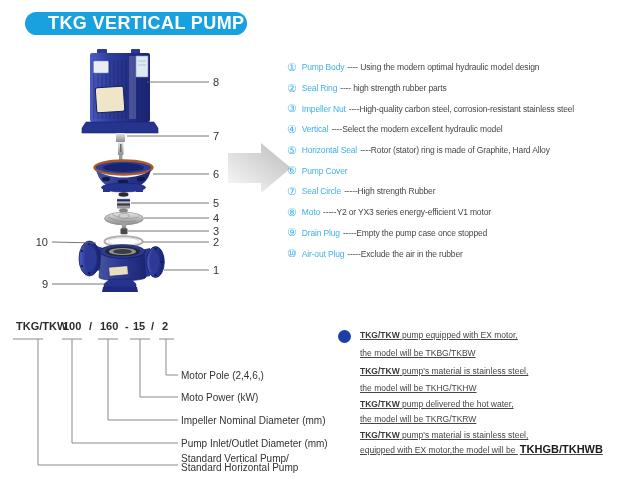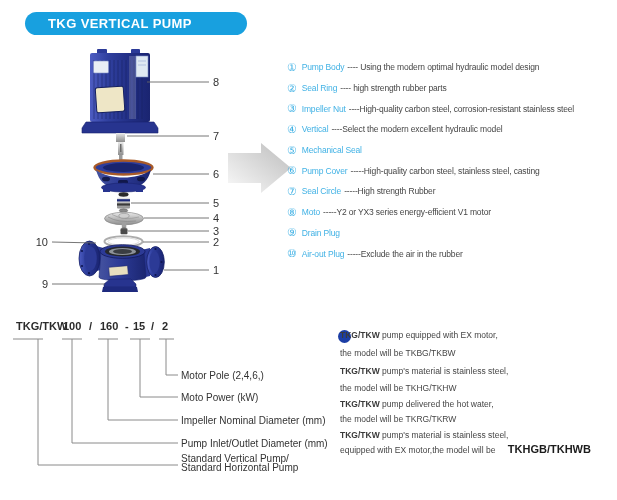--- a/index.html
+++ b/index.html
@@ -7,21 +7,21 @@
     width:617px;height:500px;background:#ffffff;overflow:hidden;
     font-family:"Liberation Sans",sans-serif;position:relative;
     -webkit-font-smoothing:antialiased;
   }
   .stage{position:absolute;left:0;top:0;width:617px;height:500px;}
 
   
   .banner{
     position:absolute;left:25px;top:12px;width:222px;height:23px;
     background:#18a0df;border-radius:12px;color:#ffffff;
-    font-size:13px;font-weight:bold;letter-spacing:.4px;
+    font-size:18px;font-weight:bold;letter-spacing:.4px;
     line-height:23px;padding-left:23px;box-sizing:border-box;
   }
 
   
   .diagram{position:absolute;left:0;top:40px;}
 
   
   .parts{position:absolute;left:287px;top:57px;width:335px;}
   .part-row{height:20.7px;display:flex;align-items:center;white-space:nowrap;
     font-size:8.5px;letter-spacing:-0.15px;color:#474747;}
@@ -31,23 +31,23 @@
 
   
   .model-token{position:absolute;font-size:11px;font-weight:bold;color:#2b2b2b;top:320px;}
   .tree{position:absolute;left:0;top:335px;}
   .model-label{position:absolute;left:181px;font-size:10px;color:#333333;white-space:nowrap;}
   .model-label.two-line{line-height:8.5px;}
 
   
   .note-bullet{position:absolute;left:338px;top:330px;width:13px;height:13px;
     border-radius:50%;background:#1c3ea5;}
-  .note-line{position:absolute;left:340px;font-size:8.5px;color:#454545;white-space:nowrap;}
+  .note-line{position:absolute;left:360px;font-size:8.5px;color:#454545;white-space:nowrap;text-decoration:underline;}
   .note-line b{font-weight:bold;color:#3a3a3a;}
-  .note-big{font-weight:bold;font-size:11px;color:#1c1c1c;margin-left:10px;}
+  .note-big{font-weight:bold;font-size:11px;color:#1c1c1c;margin-left:2px;}
 </style>
 </head>
 <body>
 
 <div class="stage">
 
   <div class="banner">
     <span>TKG VERTICAL PUMP</span>
   </div>
 
@@ -222,40 +222,41 @@
       <span class="part-name">Impeller Nut</span>
       <span class="part-desc">----High-quality carbon steel, corrosion-resistant stainless steel</span>
     </div>
     <div class="part-row">
       <span class="part-num">④</span>
       <span class="part-name">Vertical</span>
       <span class="part-desc">----Select the modern excellent hydraulic model</span>
     </div>
     <div class="part-row">
       <span class="part-num">⑤</span>
-      <span class="part-name">Mechanical Seal</span>
+      <span class="part-name">Horizontal Seal</span>
+      <span class="part-desc">----Rotor (stator) ring is made of Graphite, Hard Alloy</span>
     </div>
     <div class="part-row">
       <span class="part-num">⑥</span>
       <span class="part-name">Pump Cover</span>
-      <span class="part-desc">-----High-quality carbon steel, stainless steel, casting</span>
     </div>
     <div class="part-row">
       <span class="part-num">⑦</span>
       <span class="part-name">Seal Circle</span>
       <span class="part-desc">-----High strength Rubber</span>
     </div>
     <div class="part-row">
       <span class="part-num">⑧</span>
       <span class="part-name">Moto</span>
       <span class="part-desc">-----Y2 or YX3 series energy-efficient V1 motor</span>
     </div>
     <div class="part-row">
       <span class="part-num">⑨</span>
       <span class="part-name">Drain Plug</span>
+      <span class="part-desc">-----Empty the pump case once stopped</span>
     </div>
     <div class="part-row">
       <span class="part-num">⑩</span>
       <span class="part-name">Air-out Plug</span>
       <span class="part-desc">-----Exclude the air in the rubber</span>
     </div>
   </div>
 
   <span class="model-token" style="left:16px">TKG/TKW</span>
   <span class="model-token" style="left:63px">100</span>

